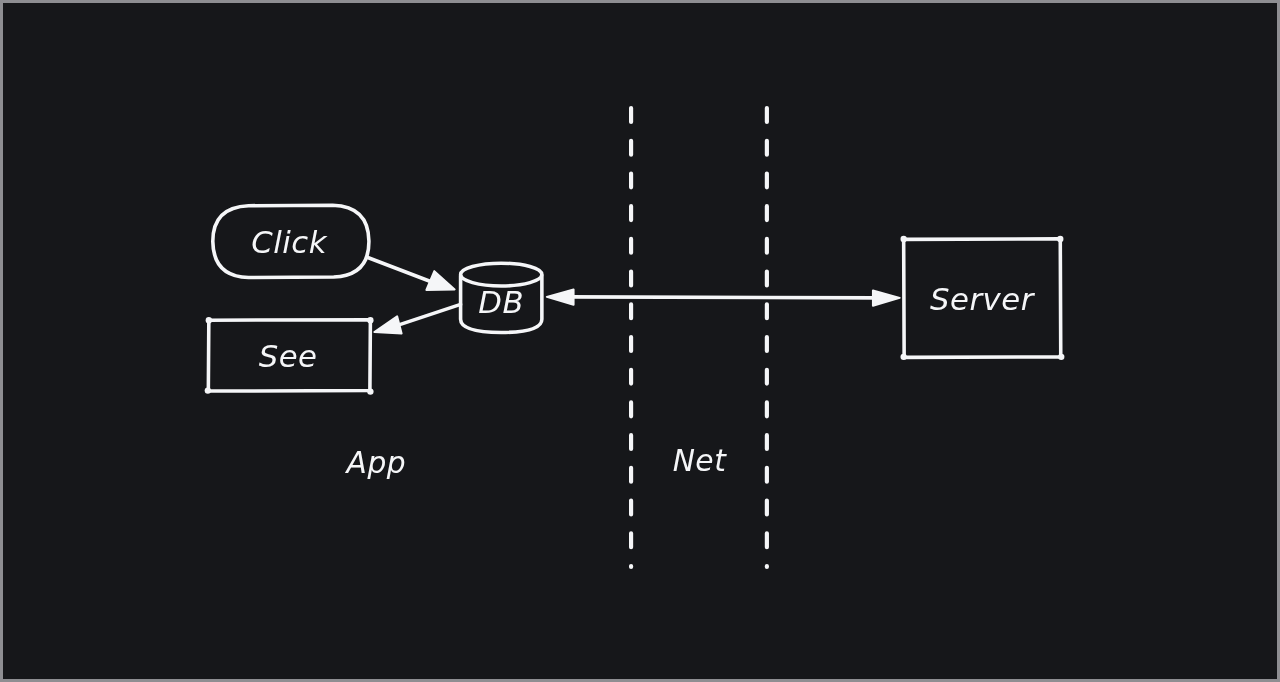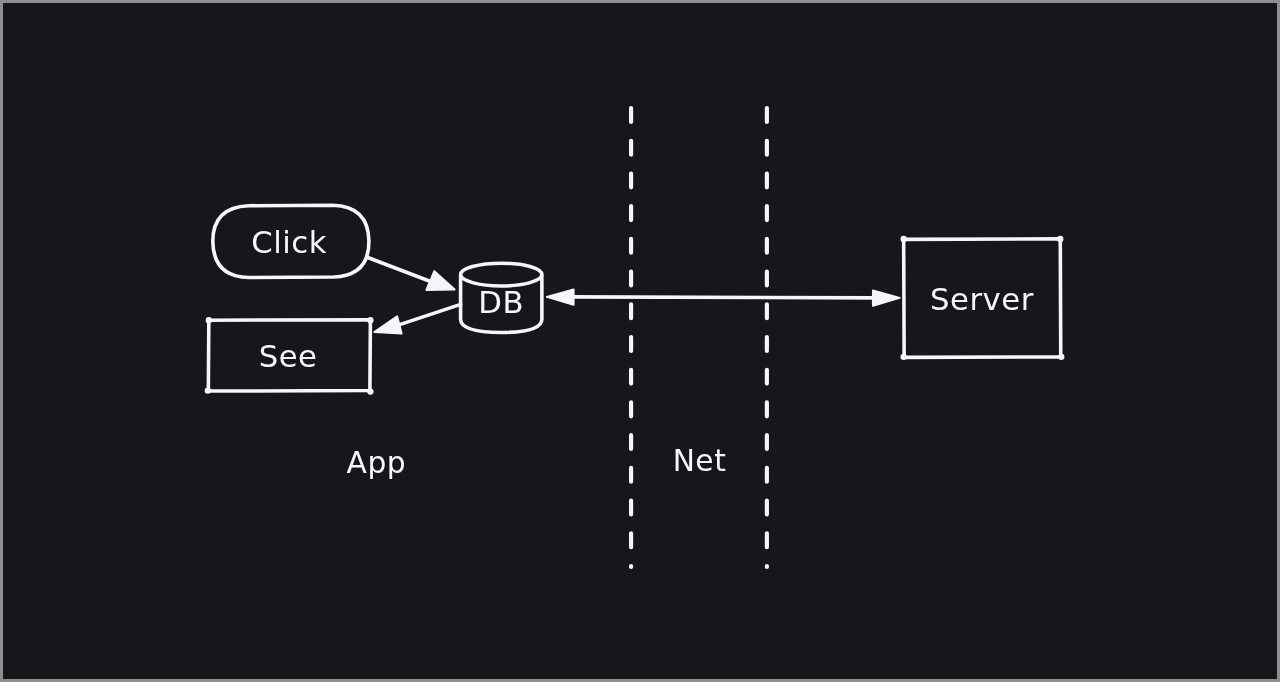--- a/index.html
+++ b/index.html
@@ -8,21 +8,21 @@
     --stroke:#f5f6f8;
     --text:#f5f6f8;
   }
   *{margin:0;padding:0;box-sizing:border-box;}
   html,body{width:1280px;height:682px;overflow:hidden;}
   body{
     background:var(--canvas-bg);
     border:3px solid var(--frame-border);
     font-family:"DejaVu Sans", sans-serif;
   }
-  .canvas-wrap{position:relative;width:100%;height:100%;}
+  .canvas-wrap{position:relative;width:100%;height:100%;font-style:italic;}
   svg{display:block;width:100%;height:100%;}
   .stroke{
     stroke:var(--stroke);
     fill:none;
     stroke-width:3.6;
     stroke-linecap:round;
     stroke-linejoin:round;
   }
   .dashline{
     stroke:var(--stroke);

